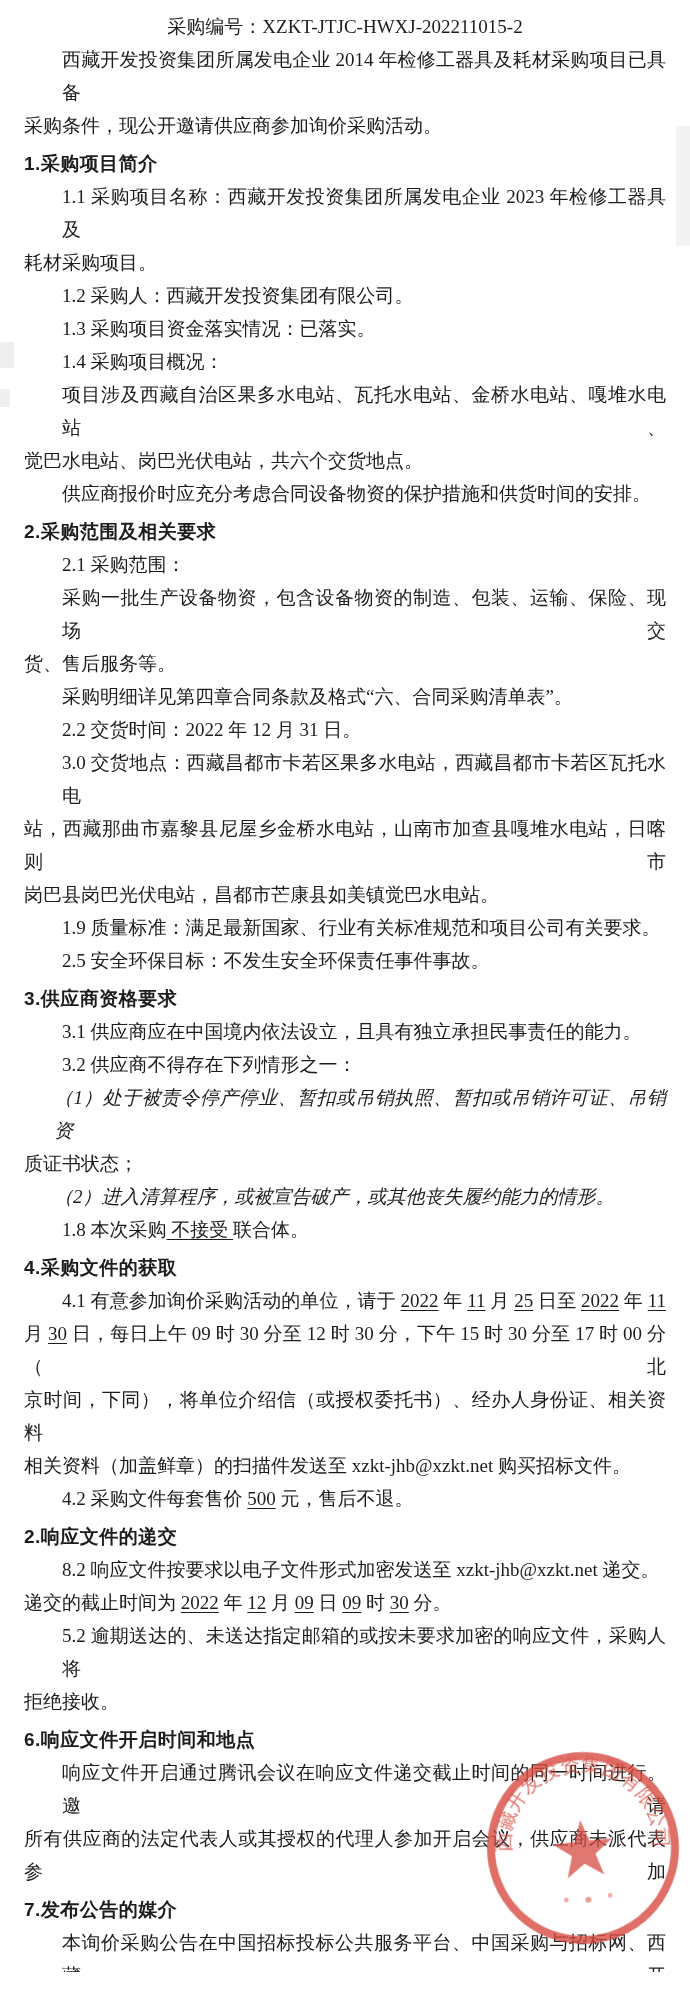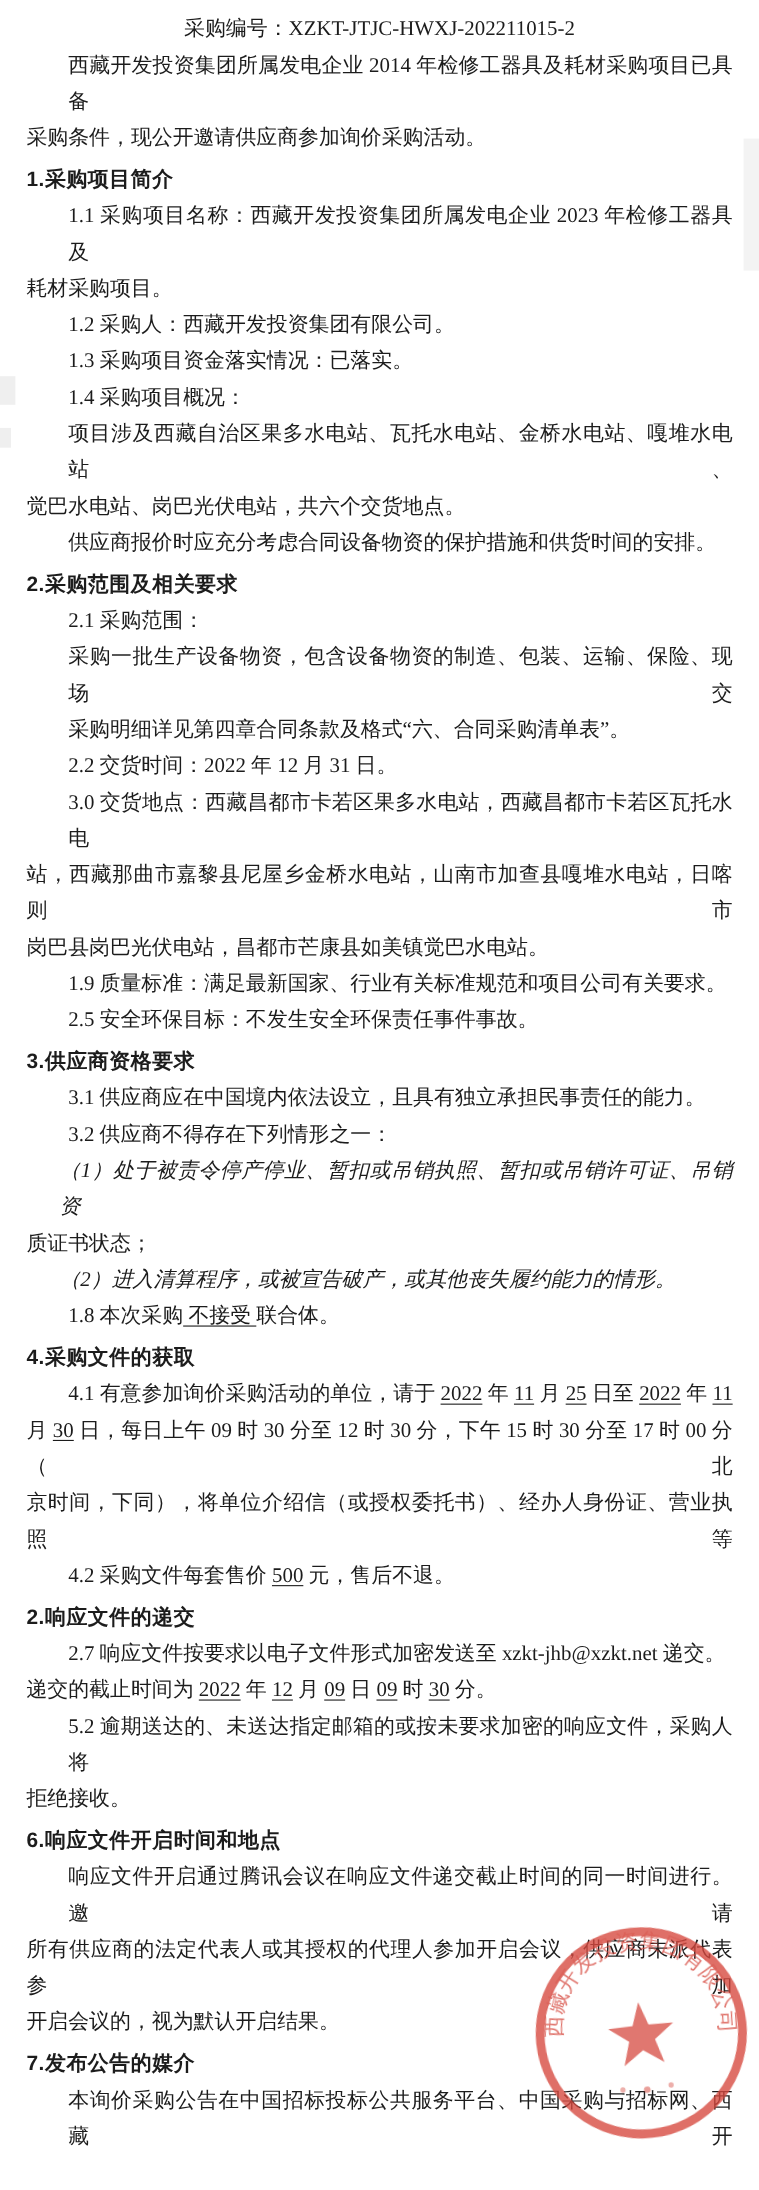--- a/index.html
+++ b/index.html
@@ -71,20 +71,21 @@
   <div class="ln">耗材采购项目。</div>
   <div class="ln ind">1.2 采购人：西藏开发投资集团有限公司。</div>
   <div class="ln ind">1.3 采购项目资金落实情况：已落实。</div>
   <div class="ln ind">1.4 采购项目概况：</div>
   <div class="ln ind fill">项目涉及西藏自治区果多水电站、瓦托水电站、金桥水电站、嘎堆水电站、</div>
   <div class="ln">觉巴水电站、岗巴光伏电站，共六个交货地点。</div>
   <div class="ln ind">供应商报价时应充分考虑合同设备物资的保护措施和供货时间的安排。</div>
   <div class="ln hd">2.采购范围及相关要求</div>
   <div class="ln ind">2.1 采购范围：</div>
   <div class="ln ind fill">采购一批生产设备物资，包含设备物资的制造、包装、运输、保险、现场交</div>
+  <div class="ln">货、售后服务等。</div>
   <div class="ln ind">采购明细详见第四章合同条款及格式“六、合同采购清单表”。</div>
   <div class="ln ind">2.2 交货时间：2022 年 12 月 31 日。</div>
   <div class="ln ind fill">3.0 交货地点：西藏昌都市卡若区果多水电站，西藏昌都市卡若区瓦托水电</div>
   <div class="ln fill">站，西藏那曲市嘉黎县尼屋乡金桥水电站，山南市加查县嘎堆水电站，日喀则市</div>
   <div class="ln">岗巴县岗巴光伏电站，昌都市芒康县如美镇觉巴水电站。</div>
   <div class="ln ind">1.9 质量标准：满足最新国家、行业有关标准规范和项目公司有关要求。</div>
   <div class="ln ind">2.5 安全环保目标：不发生安全环保责任事件事故。</div>
   <div class="ln hd">3.供应商资格要求</div>
   <div class="ln ind">3.1 供应商应在中国境内依法设立，且具有独立承担民事责任的能力。</div>
   <div class="ln ind">3.2 供应商不得存在下列情形之一：</div>
@@ -93,35 +94,35 @@
   <div class="ln ind1">（2）进入清算程序，或被宣告破产，或其他丧失履约能力的情形。</div>
 
   <div class="ln ind"><span>1.8 本次采购</span><span class="u"> 不接受 </span><span>联合体。</span></div>
 
   <div class="ln hd">4.采购文件的获取</div>
 
   <div class="ln ind fill"><span>4.1 有意参加询价采购活动的单位，请于 </span><span class="u">2022</span><span> 年 </span><span class="u">11</span><span> 月 </span><span class="u">25</span><span> 日至 </span><span class="u">2022</span><span> 年 </span><span class="u">11</span></div>
 
   <div class="ln fill"><span>月 </span><span class="u">30</span><span> 日，每日上午 09 时 30 分至 12 时 30 分，下午 15 时 30 分至 17 时 00 分（北</span></div>
 
-  <div class="ln fill">京时间，下同），将单位介绍信（或授权委托书）、经办人身份证、营业执照等</div>
+  <div class="ln fill">京时间，下同），将单位介绍信（或授权委托书）、经办人身份证、相关资料</div>
+  <div class="ln">相关资料（加盖鲜章）的扫描件发送至 xzkt-jhb@xzkt.net 购买招标文件。</div>
 
   <div class="ln ind"><span>4.2 采购文件每套售价 </span><span class="u">500</span><span> 元，售后不退。</span></div>
 
   <div class="ln hd">2.响应文件的递交</div>
-  <div class="ln ind">2.7 响应文件按要求以电子文件形式加密发送至 xzkt-jhb@xzkt.net 递交。</div>
+  <div class="ln ind">8.2 响应文件按要求以电子文件形式加密发送至 xzkt-jhb@xzkt.net 递交。</div>
 
   <div class="ln"><span>递交的截止时间为 </span><span class="u">2022</span><span> 年 </span><span class="u">12</span><span> 月 </span><span class="u">09</span><span> 日 </span><span class="u">09</span><span> 时 </span><span class="u">30</span><span> 分。</span></div>
 
   <div class="ln ind fill">5.2 逾期送达的、未送达指定邮箱的或按未要求加密的响应文件，采购人将</div>
   <div class="ln">拒绝接收。</div>
   <div class="ln hd">6.响应文件开启时间和地点</div>
   <div class="ln ind fill">响应文件开启通过腾讯会议在响应文件递交截止时间的同一时间进行。邀请</div>
   <div class="ln fill">所有供应商的法定代表人或其授权的代理人参加开启会议，供应商未派代表参加</div>
-  <div class="ln">开启会议的，视为默认开启结果。</div>
   <div class="ln hd">7.发布公告的媒介</div>
   <div class="ln ind fill">本询价采购公告在中国招标投标公共服务平台、中国采购与招标网、西藏开</div>
 
   <svg class="stamp" viewBox="0 0 200 200" xmlns="http://www.w3.org/2000/svg">
     <circle cx="100" cy="100" r="92" fill="none" stroke="#d6493f" stroke-width="8" opacity="0.9"></circle>
     <path id="sealArc" d="M 30,112 A 72,72 0 1 1 170,112" fill="none"></path>
     <text fill="#d6493f" font-size="20" font-family="Liberation Serif, DejaVu Serif, serif" opacity="0.85">
       <textPath href="#sealArc" startOffset="6%">西藏开发投资集团有限公司</textPath>
     </text>
     <polygon fill="#d6493f" opacity="0.85" points="100,72 107.3,93.2 129.7,93.6 111.8,107.1 118.3,128.6 100,115.8 81.7,128.6 88.2,107.1 70.3,93.6 92.7,93.2"></polygon>

